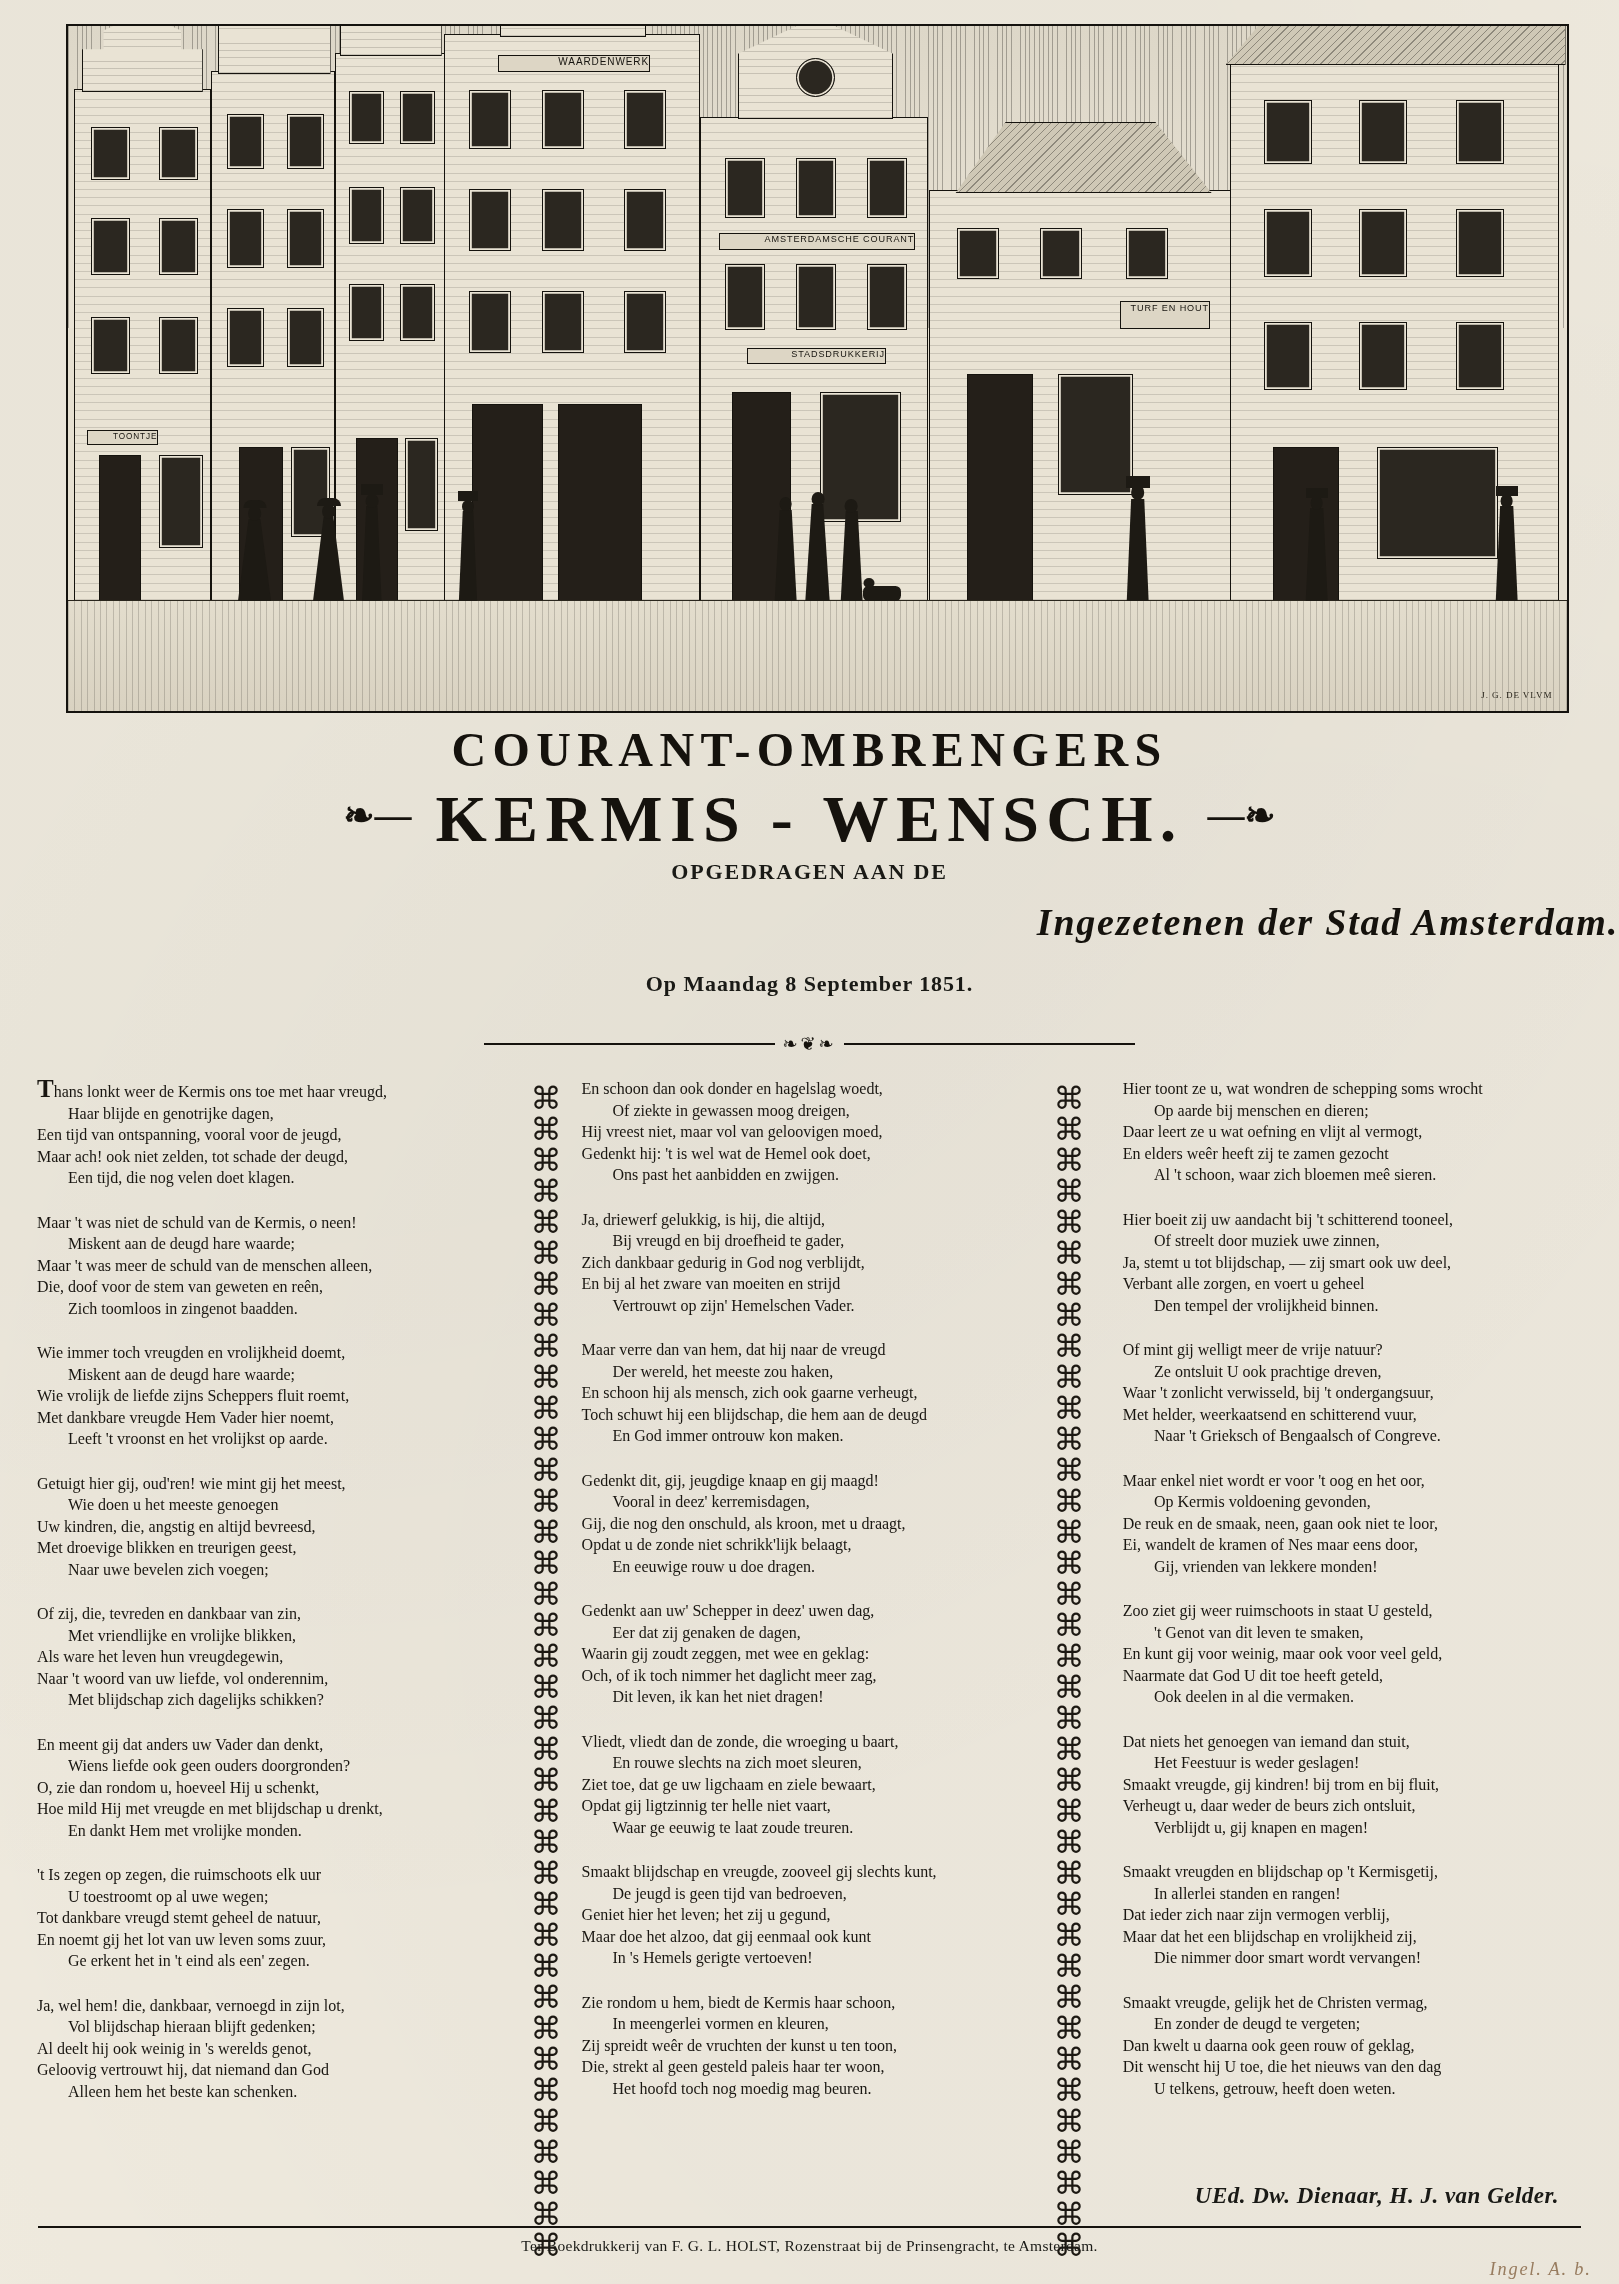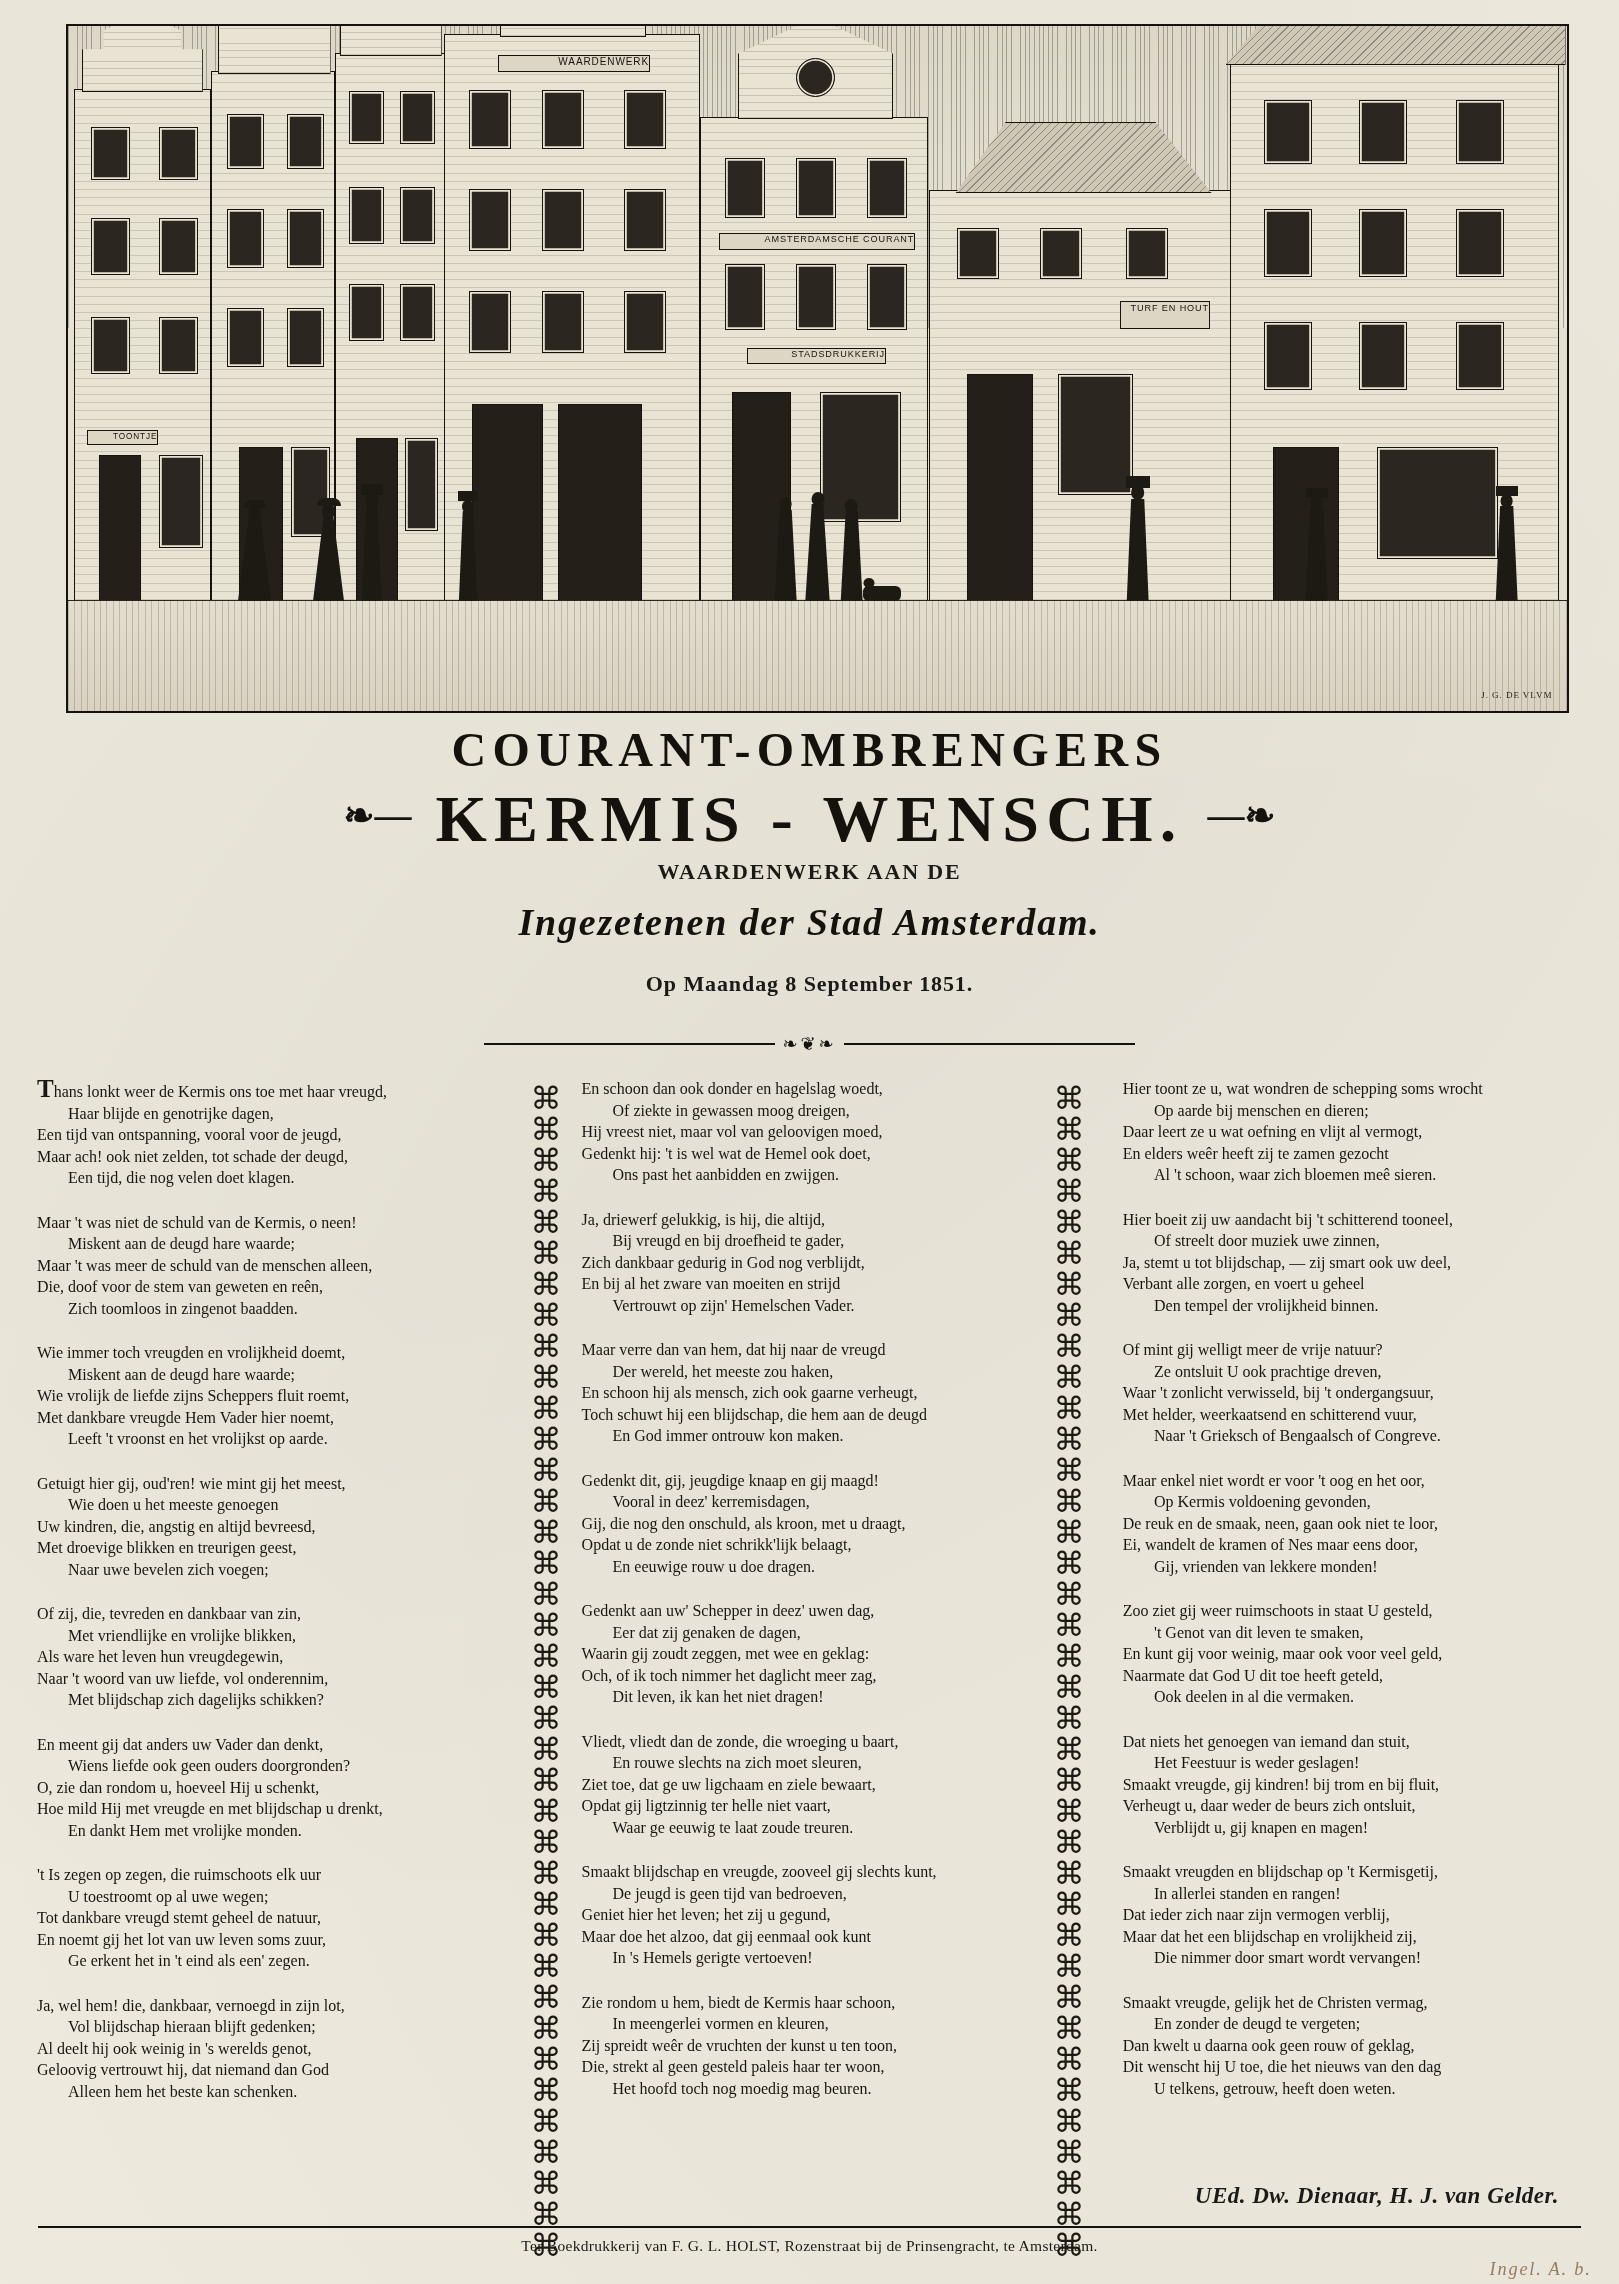--- a/index.html
+++ b/index.html
@@ -179,21 +179,21 @@
     top: 859px; left: 0; right: 0;
     text-align: center;
     font-family: "Liberation Serif", serif;
     font-weight: bold;
     font-size: 22px;
     letter-spacing: 1.8px;
   }
   .subtitle-2 {
     position: absolute;
     top: 900px; left: 0; right: 0;
-    text-align: center;
+    text-align: right;
     font-family: "Liberation Serif", serif;
     font-style: italic;
     font-weight: bold;
     font-size: 38px;
     letter-spacing: 1.8px;
     color: #15120d;
   }
   .subtitle-3 {
     position: absolute;
     top: 971px; left: 0; right: 0;
@@ -478,21 +478,21 @@
   </div>
 
   <div class="title-main">COURANT-OMBRENGERS</div>
 
   <div class="title-big">
     <span class="flourish-left">❧—</span>
     <span>KERMIS - WENSCH.</span>
     <span class="flourish-right">—❧</span>
   </div>
 
-  <div class="subtitle-1">WAARDENWERK AAN DE</div>
+  <div class="subtitle-1">OPGEDRAGEN AAN DE</div>
   <div class="subtitle-2">Ingezetenen der Stad Amsterdam.</div>
   <div class="subtitle-3">Op Maandag 8 September 1851.</div>
 
   <div class="rule-orn">
     <span class="ln"></span>
     <span class="orn">❧❦❧</span>
     <span class="ln"></span>
   </div>
 
   <div class="divider" id="div1">

